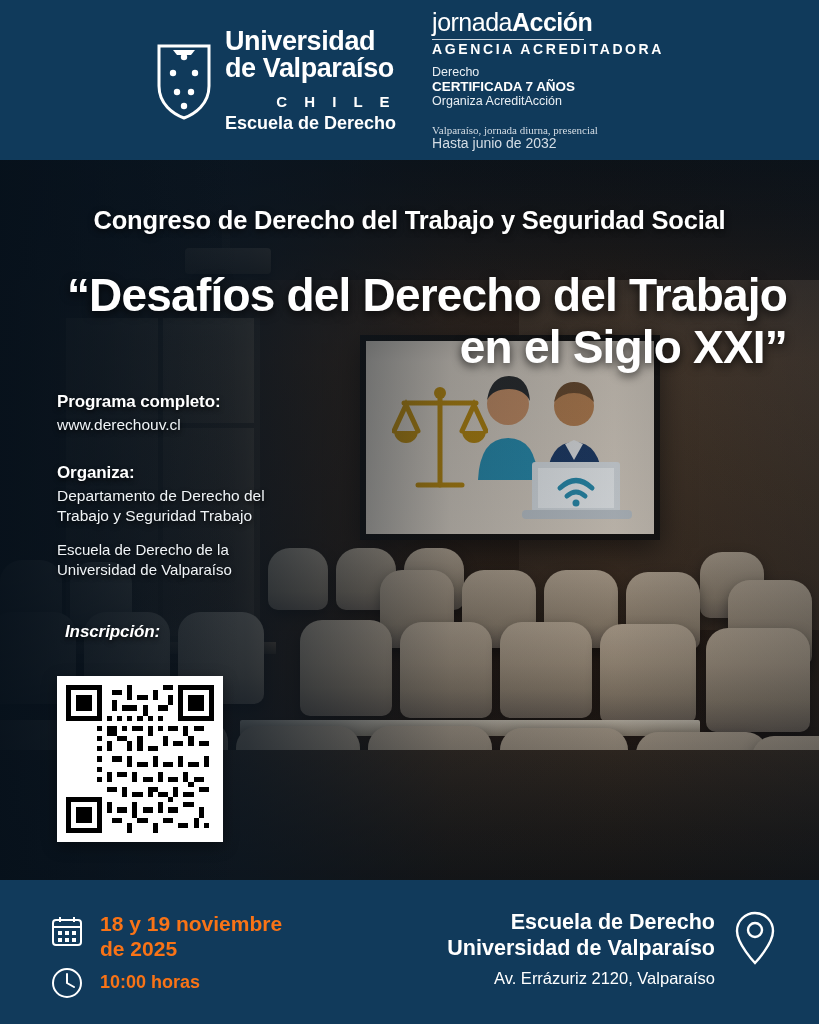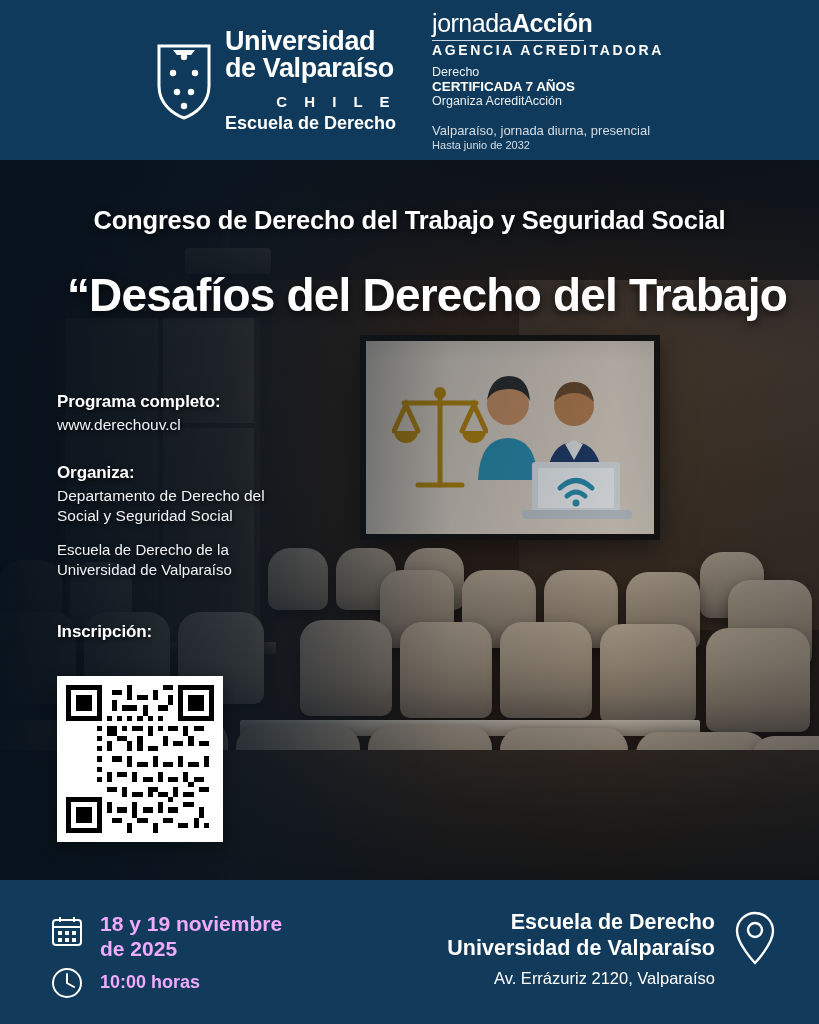--- a/index.html
+++ b/index.html
@@ -50,22 +50,22 @@
   .acred-top .thin { font-weight: 400; }
   .acred-rule {
     width: 152px; height: 1px; background: #cfd8e0; margin: 3px 0 2px 0;
   }
   .acred-sub {
     font-size: 14px; font-weight: 700; letter-spacing: 2.6px;
   }
   .acred-b1 { font-size: 12.5px; margin-top: 7px; font-weight: 400; color: #e8eef3; }
   .acred-b2 { font-size: 13.5px; font-weight: 700; color: #ffffff; letter-spacing: -0.1px; }
   .acred-b3 { font-size: 12.5px; font-weight: 400; color: #e8eef3; }
-  .acred-b4 { font-size: 13px; font-weight: 400; color: #d4dde5; margin-top: 16px; }
-  .acred-b5 { font-size: 11px; font-weight: 400; color: #d4dde5; }
+  .acred-b4 { font-size: 11px; font-weight: 400; color: #d4dde5; margin-top: 16px; font-family: Liberation Serif, serif; }
+  .acred-b5 { font-size: 14px; font-weight: 400; color: #d4dde5; }
 
   
   .photo {
     position: absolute;
     top: 160px; left: 0;
     width: 819px; height: 720px;
     overflow: hidden;
     background: #2b1d14;
   }
   
@@ -201,21 +201,21 @@
     position: absolute; left: 0; bottom: 0;
     width: 819px; height: 144px;
     background: #113a5b;
     z-index: 6;
   }
   .footer-left {
     position: absolute; left: 50px; top: 32px;
     display: flex; align-items: flex-start; gap: 16px;
   }
   .f-icons { display: flex; flex-direction: column; gap: 14px; padding-top: 2px; }
-  .f-texts { color: #f0abfc; }
+  .f-texts { color: #f97316; }
   .f-date { font-size: 21px; font-weight: 700; line-height: 1.18; }
   .f-time { font-size: 18px; font-weight: 700; margin-top: 10px; }
 
   .footer-right {
     position: absolute; right: 42px; top: 30px;
     display: flex; align-items: flex-start; gap: 18px;
   }
   .f-place { color: #fff; text-align: right; }
   .f-p1 { font-size: 21.5px; font-weight: 700; line-height: 1.2; }
   .f-p2 { font-size: 21.5px; font-weight: 700; line-height: 1.2; }
@@ -356,37 +356,38 @@
     <div class="photo-shade"></div>
     <div class="photo-left-fade"></div>
   </div>
 
   <div class="content">
 
     <div class="congress-title">Congreso de Derecho del Trabajo y Seguridad Social</div>
 
     <div class="main-title">
       <div>“Desafíos del Derecho del Trabajo</div>
+      <div>en el Siglo XXI”</div>
     </div>
 
     <div class="block" style="left:57px; top:232px; width:300px;">
       <div class="lbl">Programa completo:</div>
       <div class="val">www.derechouv.cl</div>
     </div>
 
     <div class="block" style="left:57px; top:303px; width:300px;">
       <div class="lbl">Organiza:</div>
       <div class="val">Departamento de Derecho del</div>
-      <div class="val">Social y Seguridad Social</div>
+      <div class="val">Trabajo y Seguridad Trabajo</div>
       <div class="gap"></div>
       <div class="val sm">Escuela de Derecho de la</div>
       <div class="val sm">Universidad de Valparaíso</div>
     </div>
 
-    <div class="block" style="left:57px; top:462px; width:320px;">
+    <div class="block" style="left:65px; top:462px; width:320px;font-style:italic;">
       <div class="lbl">Inscripción:</div>
     </div>
 
     <div class="qr">
       <svg width="148" height="148" viewBox="0 0 29 29" shape-rendering="crispEdges">
         <rect width="29" height="29" fill="#ffffff"></rect>
         <g fill="#000000">
 
           <rect x="0" y="0" width="7" height="1"></rect>
             <rect x="0" y="6" width="7" height="1"></rect>

